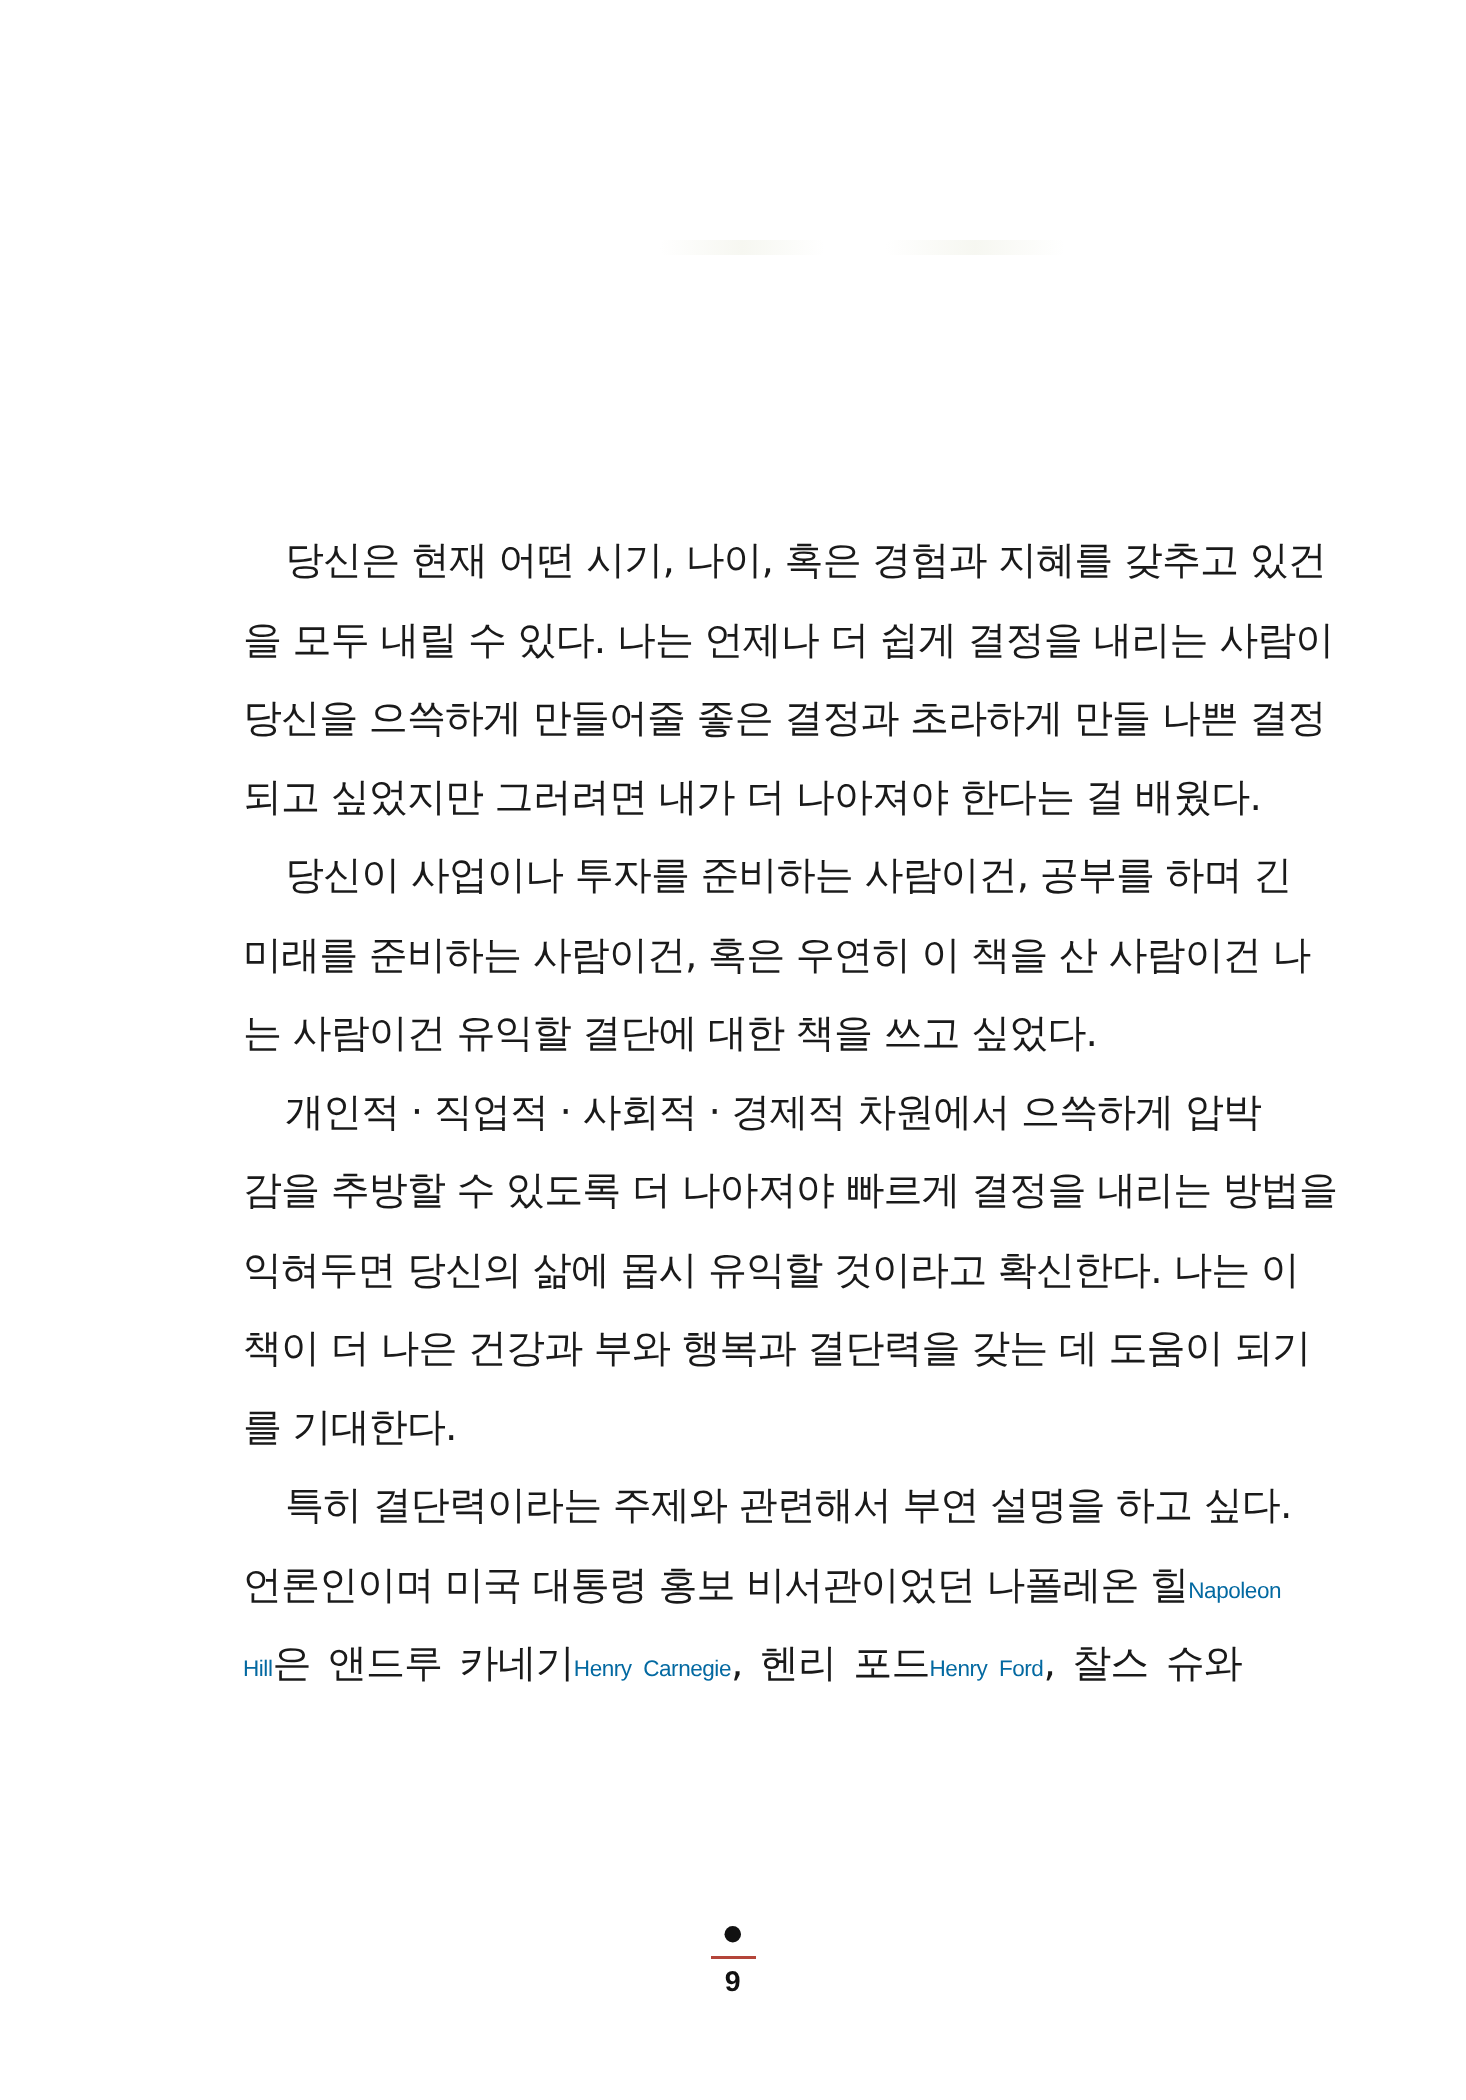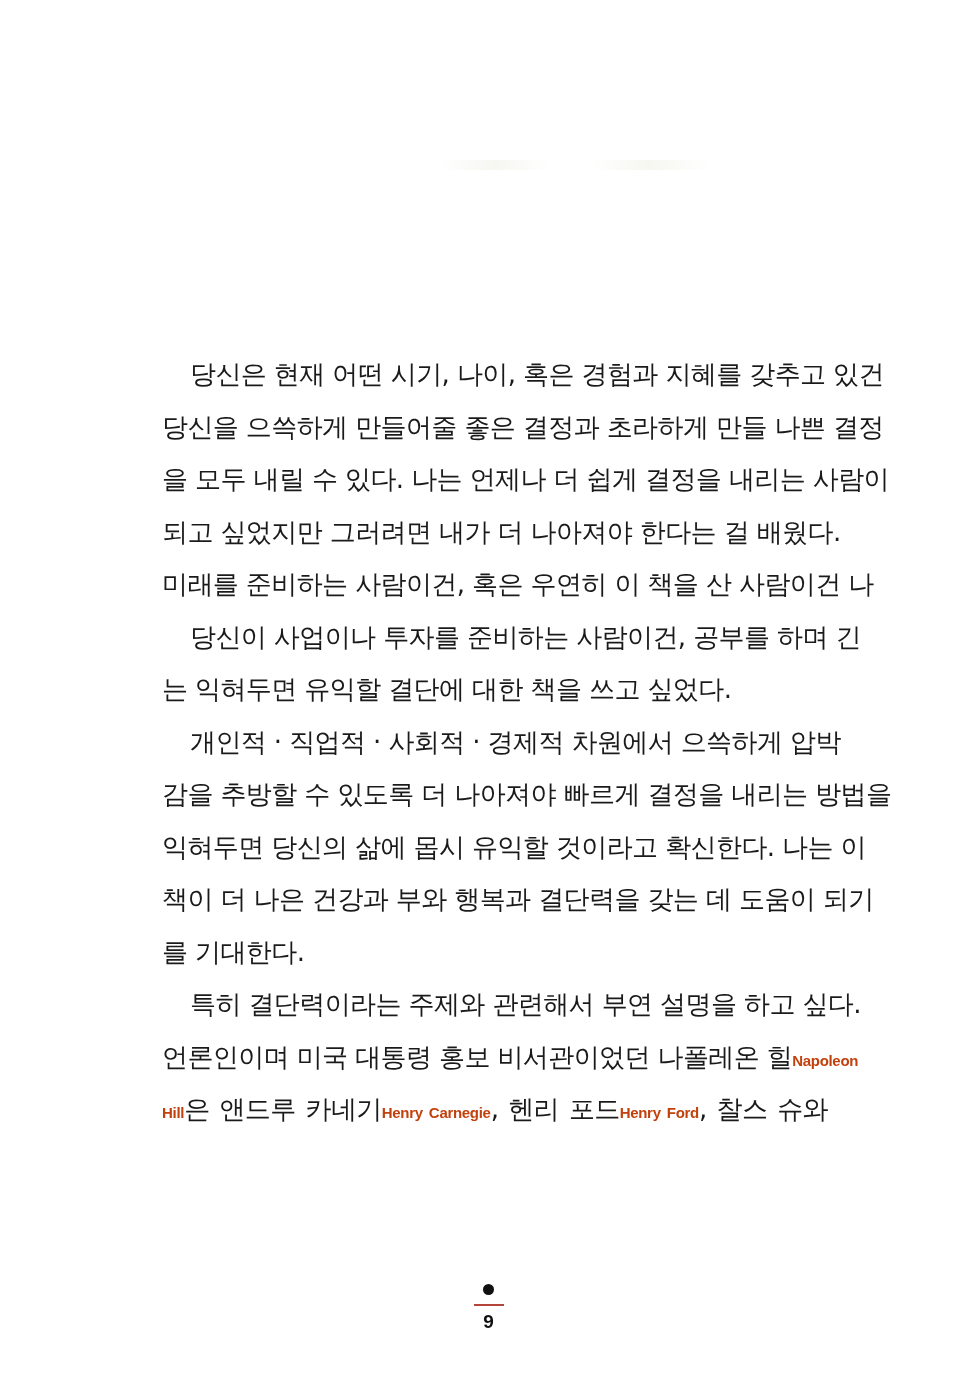--- a/index.html
+++ b/index.html
@@ -55,22 +55,22 @@
       text-align-last: left;
       display: block;
     }
     .line.indent {
       padding-left: 28px;
     }
     .latin {
       font-family: "Liberation Sans", sans-serif;
       font-size: 15px;
       letter-spacing: -0.3px;
-      font-weight: bold;
-      color: #c2410c;
+      font-weight: normal;
+      color: #0369a1;
     }
     .footer {
       position: absolute;
       left: 0;
       width: 977px;
       top: 1284px;
       text-align: center;
     }
     .footer-dot {
       width: 11px;
@@ -97,27 +97,27 @@
 <body>
 
 <div class="page">
 
   <div class="bleed" style="left:440px; width:110px;"></div>
   <div class="bleed" style="left:590px; width:120px;"></div>
 
   <div class="body-text">
 
     <div class="line justify indent">당신은 현재 어떤 시기, 나이, 혹은 경험과 지혜를 갖추고 있건</div>
+    <div class="line justify">을 모두 내릴 수 있다. 나는 언제나 더 쉽게 결정을 내리는 사람이</div>
     <div class="line justify">당신을 으쓱하게 만들어줄 좋은 결정과 초라하게 만들 나쁜 결정</div>
-    <div class="line justify">을 모두 내릴 수 있다. 나는 언제나 더 쉽게 결정을 내리는 사람이</div>
     <div class="line last">되고 싶었지만 그러려면 내가 더 나아져야 한다는 걸 배웠다.</div>
 
+    <div class="line justify indent">당신이 사업이나 투자를 준비하는 사람이건, 공부를 하며 긴</div>
     <div class="line justify">미래를 준비하는 사람이건, 혹은 우연히 이 책을 산 사람이건 나</div>
-    <div class="line justify indent">당신이 사업이나 투자를 준비하는 사람이건, 공부를 하며 긴</div>
-    <div class="line last">는 익혀두면 유익할 결단에 대한 책을 쓰고 싶었다.</div>
+    <div class="line last">는 사람이건 유익할 결단에 대한 책을 쓰고 싶었다.</div>
 
     <div class="line justify indent">개인적 · 직업적 · 사회적 · 경제적 차원에서 으쓱하게 압박</div>
     <div class="line justify">감을 추방할 수 있도록 더 나아져야 빠르게 결정을 내리는 방법을</div>
     <div class="line justify">익혀두면 당신의 삶에 몹시 유익할 것이라고 확신한다. 나는 이</div>
     <div class="line justify">책이 더 나은 건강과 부와 행복과 결단력을 갖는 데 도움이 되기</div>
     <div class="line last">를 기대한다.</div>
 
     <div class="line justify indent">특히 결단력이라는 주제와 관련해서 부연 설명을 하고 싶다.</div>
     <div class="line justify">
       <span>언론인이며 미국 대통령 홍보 비서관이었던 나폴레온 힐</span><span class="latin">Napoleon</span>

